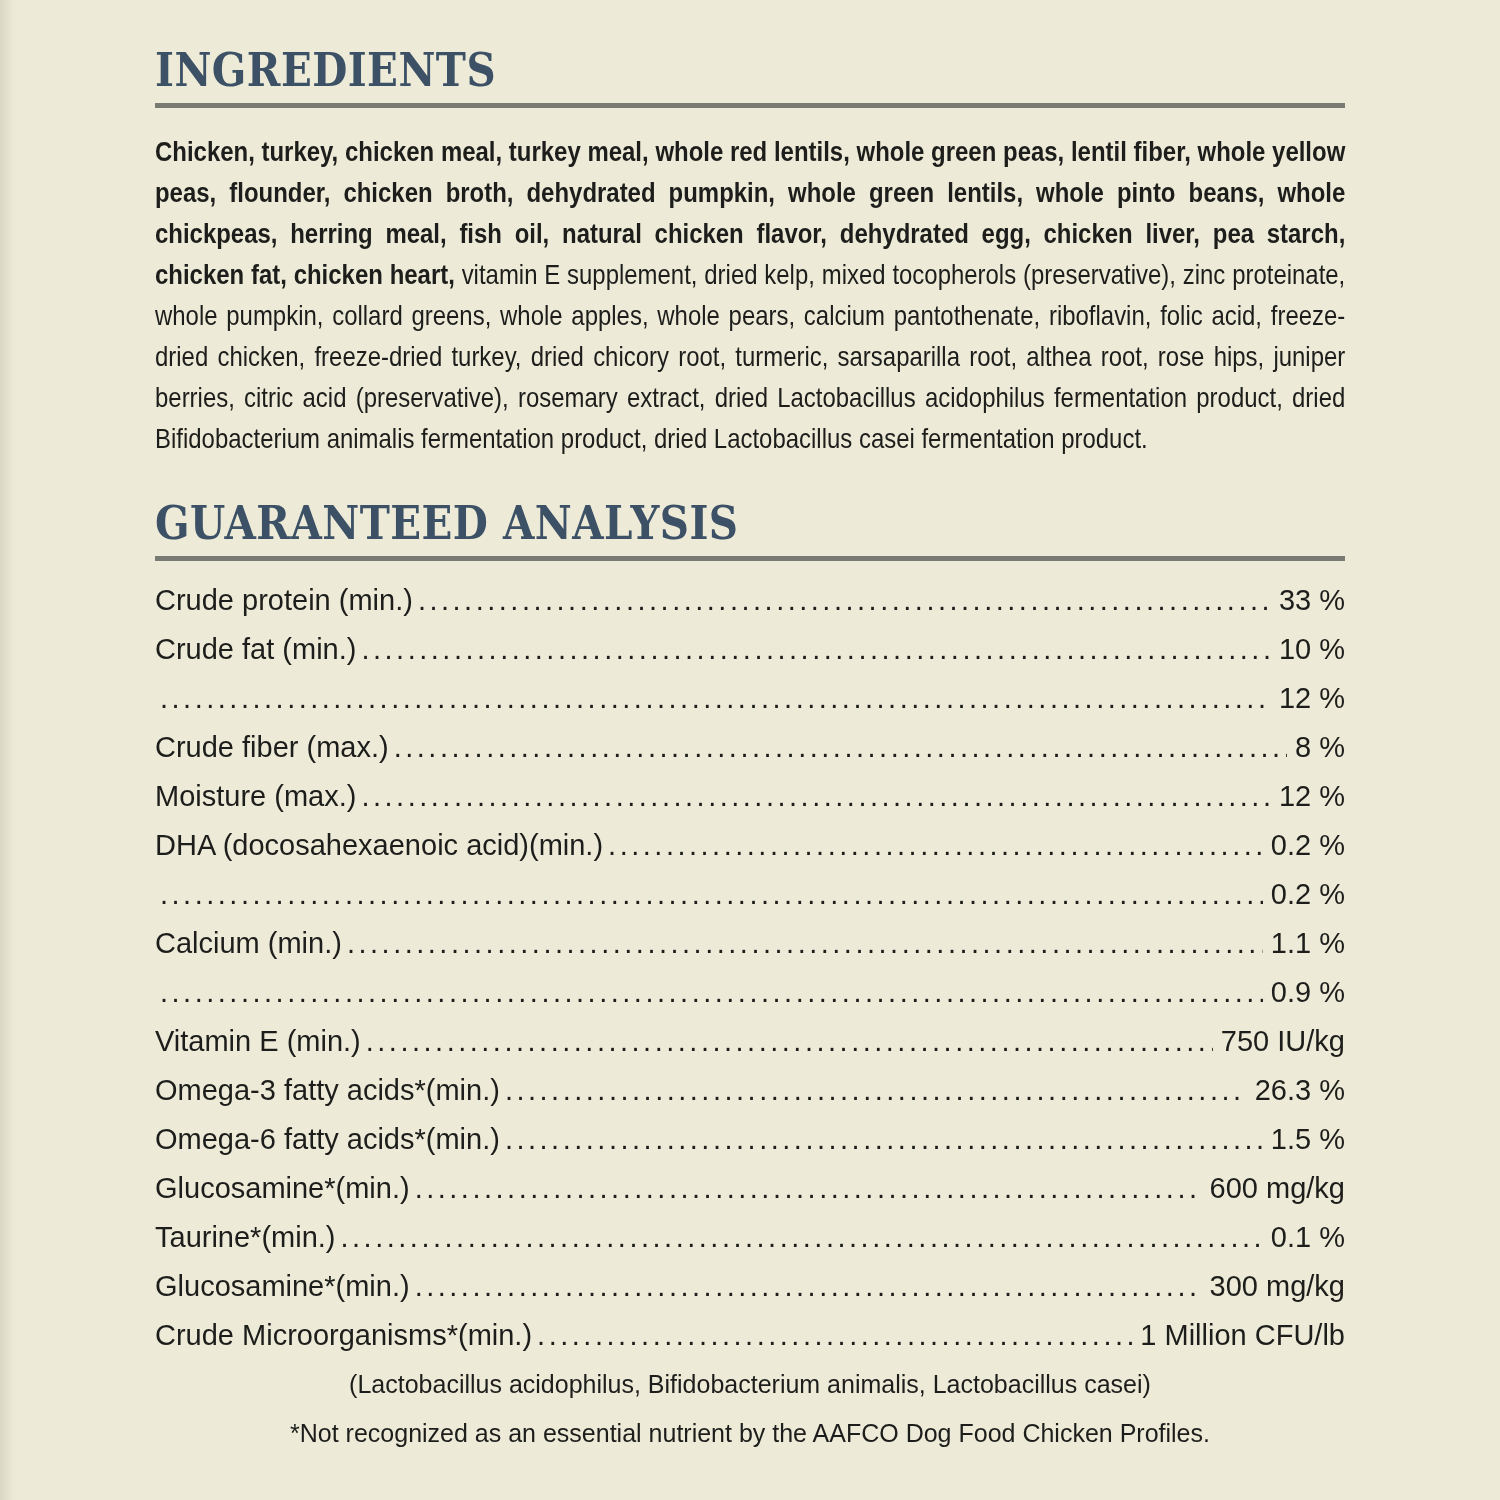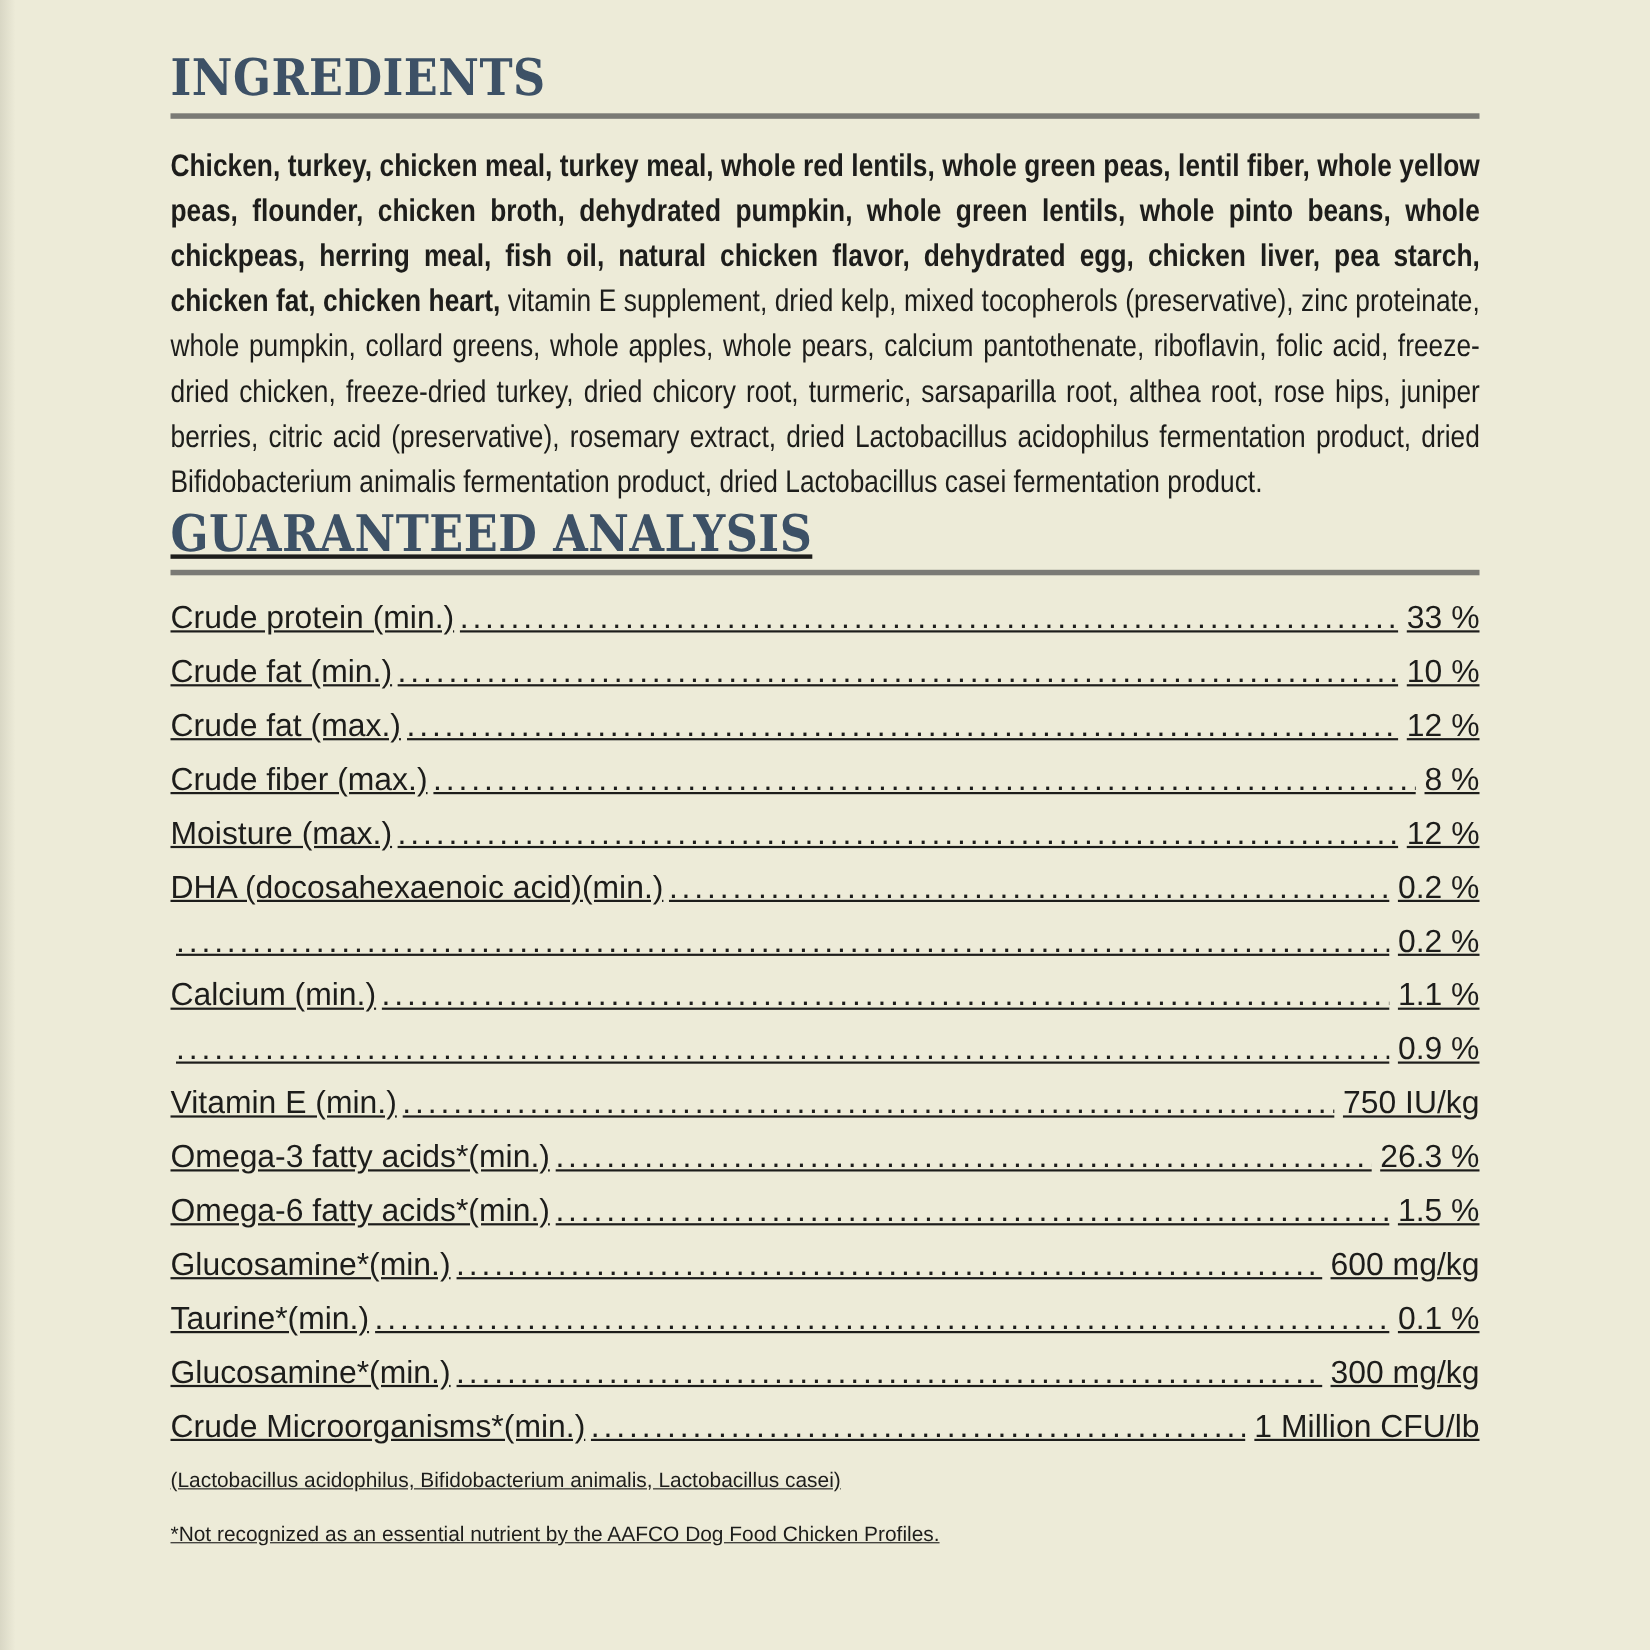--- a/index.html
+++ b/index.html
@@ -47,41 +47,42 @@
     margin:23px 0 0 0;
     width:1417px;
     transform:scaleX(0.84);
     transform-origin:0 0;
     font-size:28.5px;
     line-height:41px;
     text-align:justify;
     color:var(--text);
   }
   .ing-text strong{font-weight:700;}
-  .sec-ga{text-decoration:underline;}
+  .sec-ga{margin-top:38px;}
   .ga-rows{margin-top:15px;}
   .ga-row{
     display:flex;
     align-items:baseline;
     line-height:49px;
     font-size:29px;
   }
   .ga-label{white-space:nowrap;flex:0 0 auto;}
   .ga-leader{
     flex:1 1 auto;
     overflow:hidden;
     white-space:nowrap;
     letter-spacing:3.5px;
     margin:0 8px 0 5px;
   }
   .ga-value{white-space:nowrap;flex:0 0 auto;}
   .ga-note{
     margin:0;
-    font-size:19px;
+    font-size:25px;
     line-height:49px;
+    text-align:center;
   }
 </style>
 </head>
 <body>
 
 <div class="edge-shade"></div>
 
 <div class="content">
 
   <section>
@@ -101,21 +102,20 @@
     <span class="ga-value">33 %</span>
   </div>
 
   <div class="ga-row">
     <span class="ga-label">Crude fat (min.)</span>
     <span class="ga-leader">............................................................................................................................................................................................................................................................................................................</span>
     <span class="ga-value">10 %</span>
   </div>
 
   <div class="ga-row">
-    <span class="ga-label">Crude fat (max.)</span>
     <span class="ga-leader">............................................................................................................................................................................................................................................................................................................</span>
     <span class="ga-value">12 %</span>
   </div>
 
   <div class="ga-row">
     <span class="ga-label">Crude fiber (max.)</span>
     <span class="ga-leader">............................................................................................................................................................................................................................................................................................................</span>
     <span class="ga-value">8 %</span>
   </div>
 

